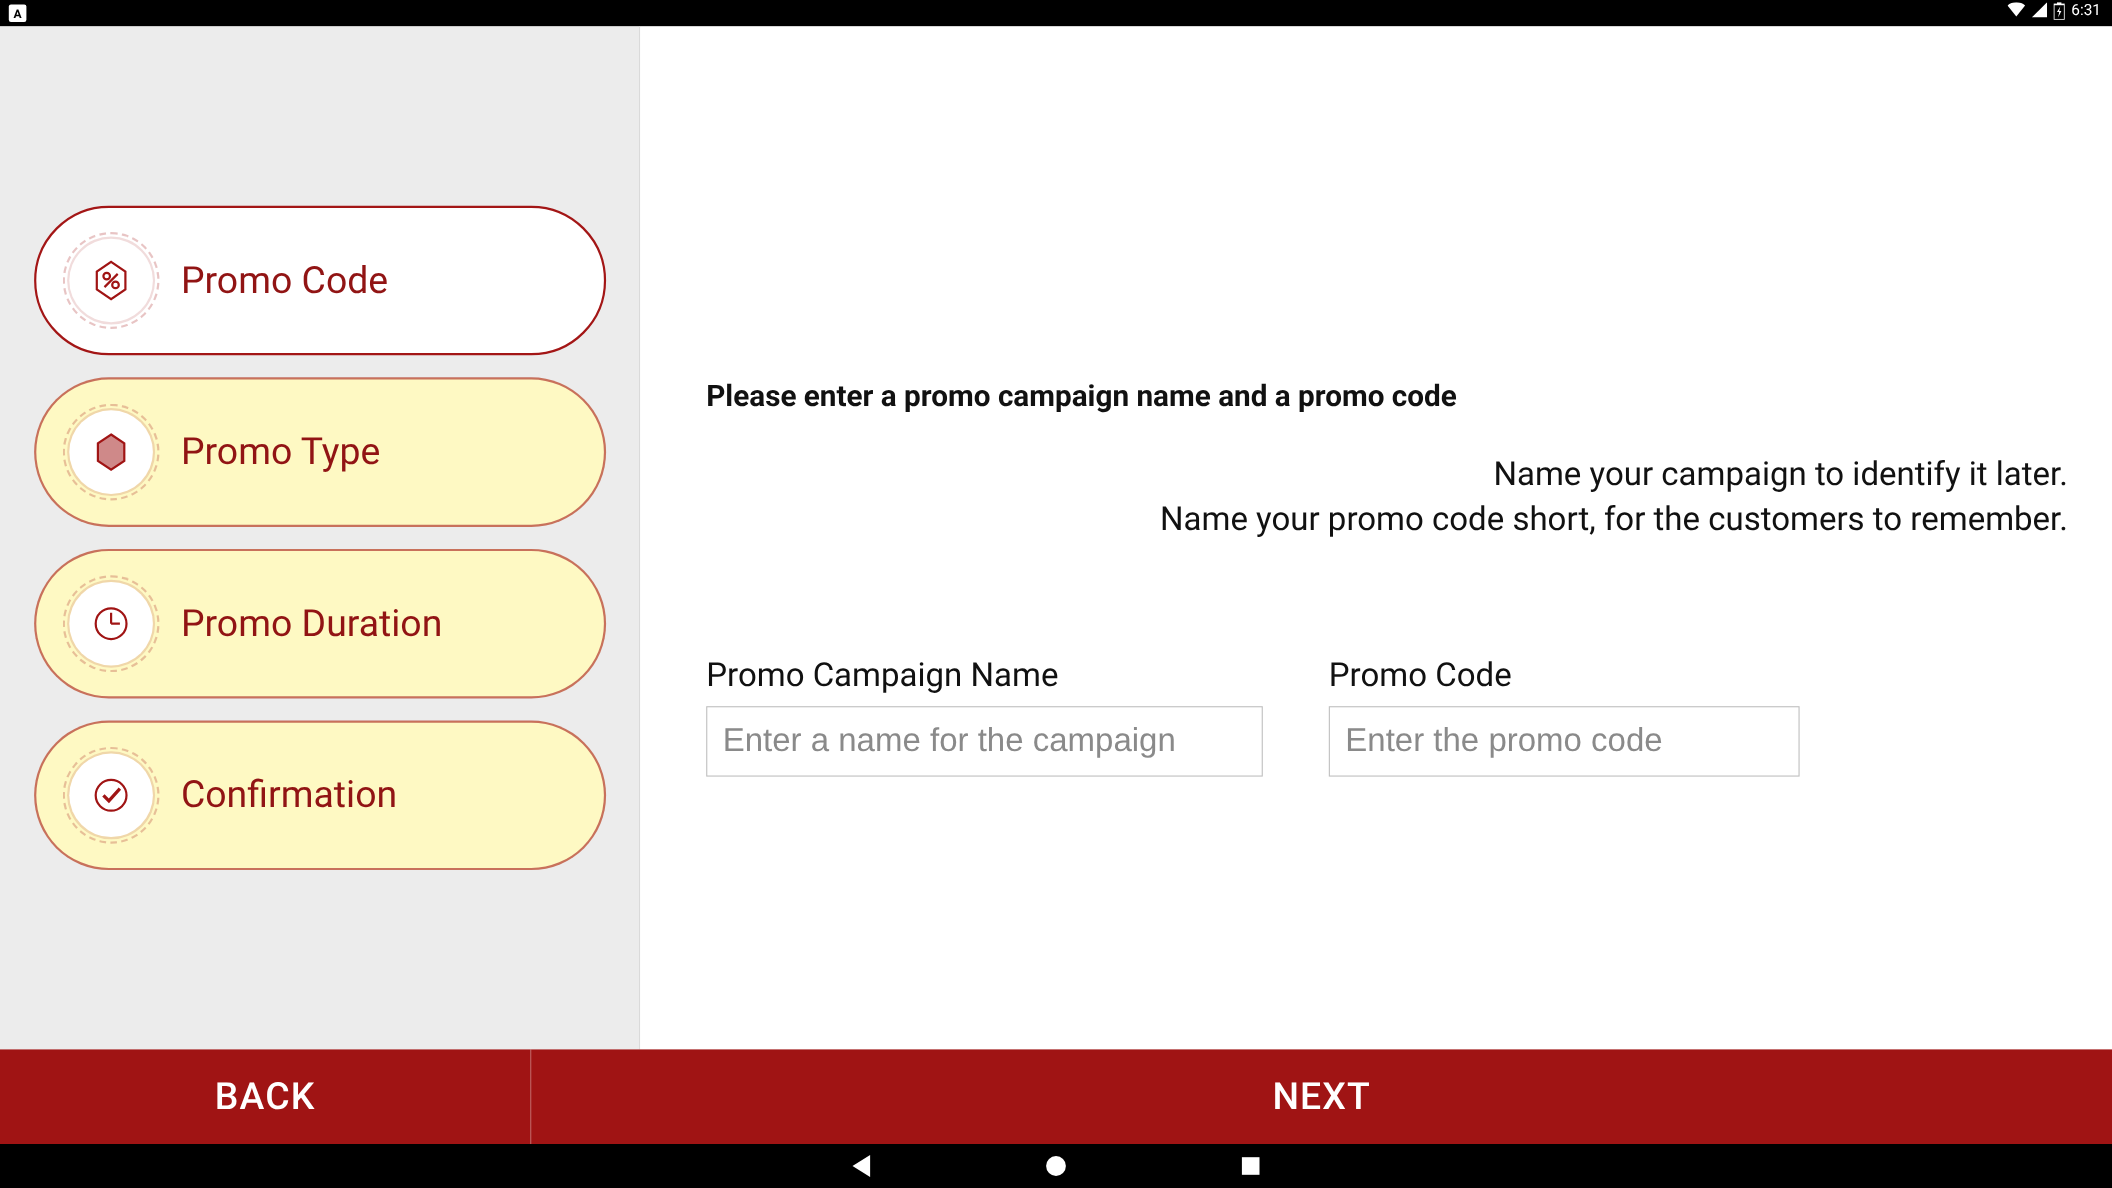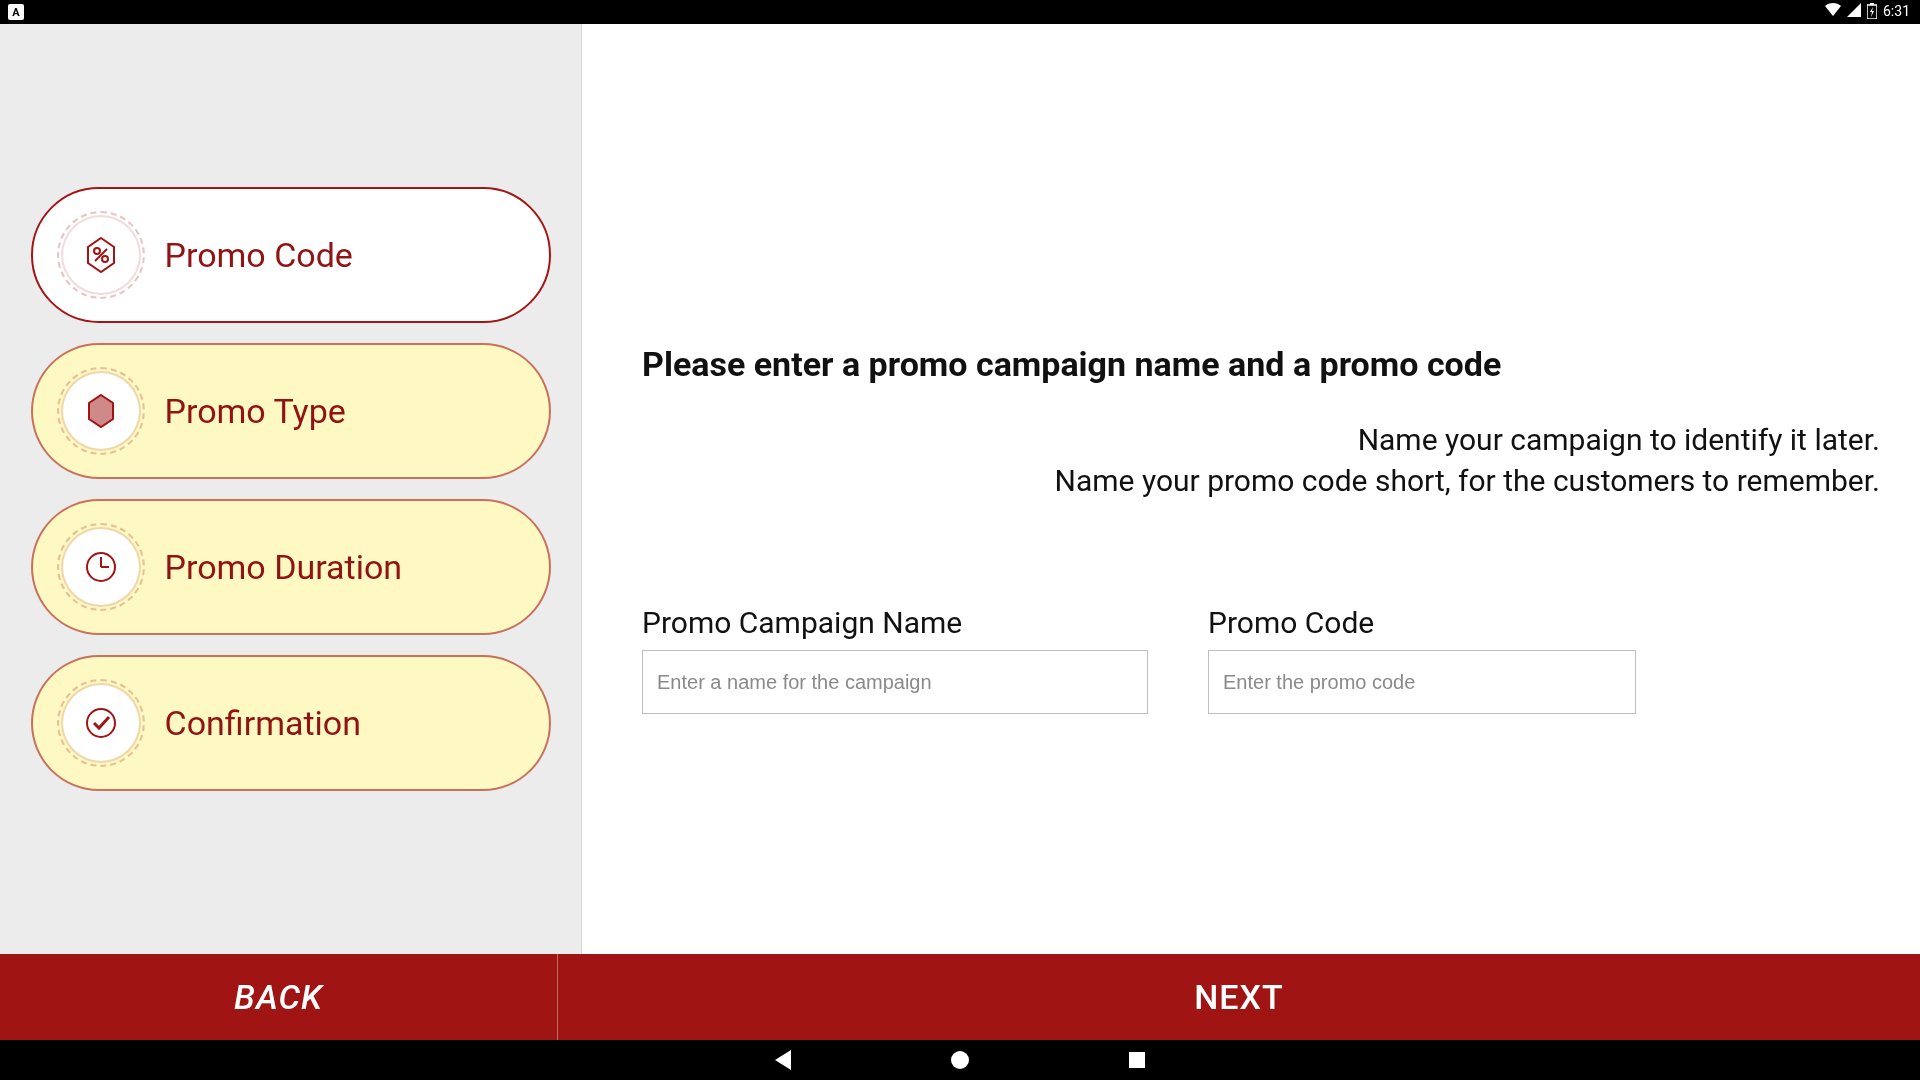--- a/index.html
+++ b/index.html
@@ -55,47 +55,47 @@
   }
   .step-label {
     font-size: 34px; color: #911414; font-weight: 400;
   }
 
   
   .main {
     flex: 1 1 auto; background: #fff; padding: 320px 40px 40px 60px;
   }
   .headline {
-    font-size: 34px; font-weight: 700; color: #111; margin-bottom: 36px;
+    font-size: 27px; font-weight: 700; color: #111; margin-bottom: 36px;
   }
   .subtext {
     font-size: 30px; color: #111; line-height: 1.35; text-align: right;
   }
   .form-row {
     display: flex; gap: 60px; margin-top: 104px;
   }
   .field { display: flex; flex-direction: column; gap: 10px; }
   .field-label { font-size: 30px; color: #111; }
   input.text-input {
     height: 64px; border: 1px solid #bfbfbf; background: #fff; color: #111;
-    font-size: 20px; padding: 0 14px; outline: none;
+    font-size: 30px; padding: 0 14px; outline: none;
   }
   input.text-input::placeholder { color: #8a8a8a; }
   .field.campaign input { width: 506px; }
   .field.code input { width: 428px; }
 
   
   .footer {
     height: 86px; display: flex; background: #A01414; color: #fff;
   }
   .footer .btn {
     display: flex; align-items: center; justify-content: center; font-size: 34px; font-weight: 500;
     cursor: pointer; user-select: none; letter-spacing: 1px;
   }
-  .footer .btn-back { width: 558px; border-right: 1px solid rgba(255,255,255,0.35); font-style: italic; }
+  .footer .btn-back { width: 483px; border-right: 1px solid rgba(255,255,255,0.35); }
   .footer .btn-next { flex: 1 1 auto; }
 
   
   .navbar {
     height: 40px; background: #000; color: #fff; display: flex; align-items: center; justify-content: center;
     gap: 160px;
   }
   .nav-tri {
     width: 0; height: 0; border-top: 10px solid transparent; border-bottom: 10px solid transparent;
     border-right: 16px solid #fff;

